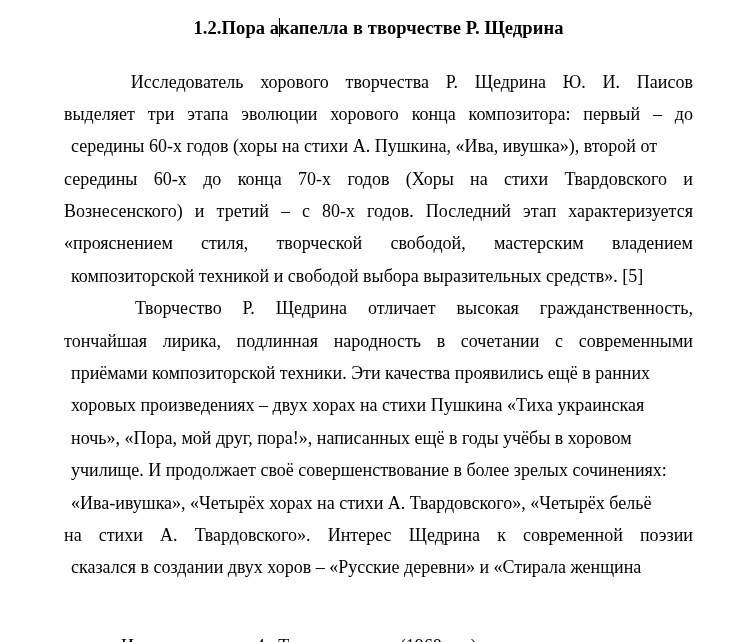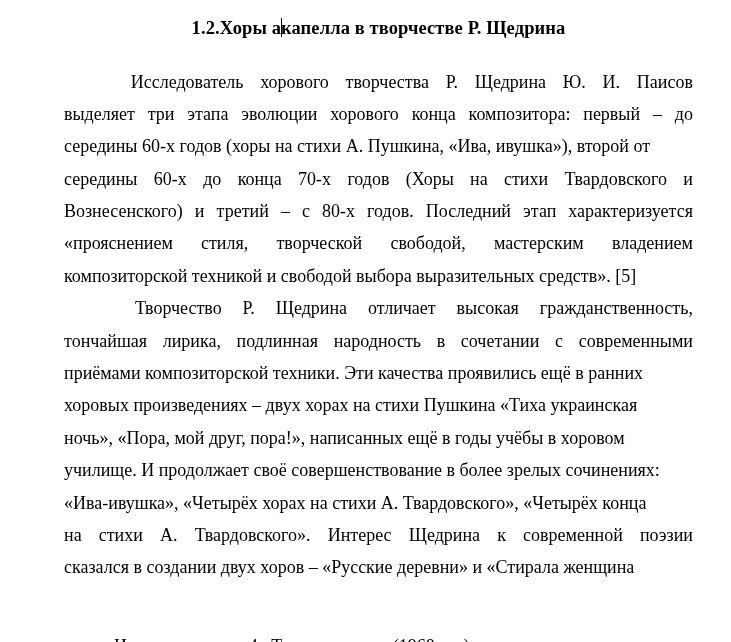--- a/index.html
+++ b/index.html
@@ -59,21 +59,21 @@
 
   
   .ln.just {
     display: flex;
     justify-content: space-between;
     white-space: nowrap;
   }
   .ln.just > span { white-space: pre; }
 
   
-  .ln.last { display: block; }
+  .ln.last { display: block; margin-left: 7px; }
 
   .indent { display: inline-block; width: 50px; }
 
   
   .sp-red {
     background-repeat: repeat-x;
     background-position: left 100%;
     background-size: 4px 3px;
     background-image:
       linear-gradient(45deg, transparent 43%, #e01b1b 43%, #e01b1b 57%, transparent 57%),
@@ -111,21 +111,21 @@
   }
   .clipped-line .ln { height: 32.4px; line-height: 32.4px; font-size: 18px; }
 </style>
 </head>
 <body>
 
 <div id="page">
   <div class="doc-body">
 
     <div class="doc-heading">
-      <span>1.2.</span><span>Хоры а</span><span class="caret"></span><span class="sp-red">капелла</span><span> в творчестве Р. Щедрина</span>
+      <span>1.2.</span><span>Пора а</span><span class="caret"></span><span class="sp-red">капелла</span><span> в творчестве Р. Щедрина</span>
     </div>
 
     <div class="doc-paragraph" style="margin-top:28px;">
 
       <div class="ln just">
         <span class="indent"></span>
           <span>Исследователь</span>
           <span>хорового</span>
           <span>творчества</span>
           <span>Р.</span>
@@ -226,21 +226,21 @@
 
       <div class="ln last">
         <span>ночь», «Пора, мой друг, пора!», написанных ещё в годы учёбы в хоровом</span>
       </div>
 
       <div class="ln last">
         <span>училище. И продолжает своё совершенствование в более зрелых сочинениях:</span>
       </div>
 
       <div class="ln last">
-        <span>«Ива-</span><span class="sp-red">ивушка</span><span>», «Четырёх хорах на стихи А. Твардовского», «Четырёх конца</span>
+        <span>«Ива-</span><span class="sp-red">ивушка</span><span>», «Четырёх хорах на стихи А. Твардовского», «Четырёх бельё</span>
       </div>
 
       <div class="ln just">
         <span>на</span>
           <span>стихи</span>
           <span>А.</span>
           <span>Твардовского».</span>
           <span>Интерес</span>
           <span>Щедрина</span>
           <span>к</span>

